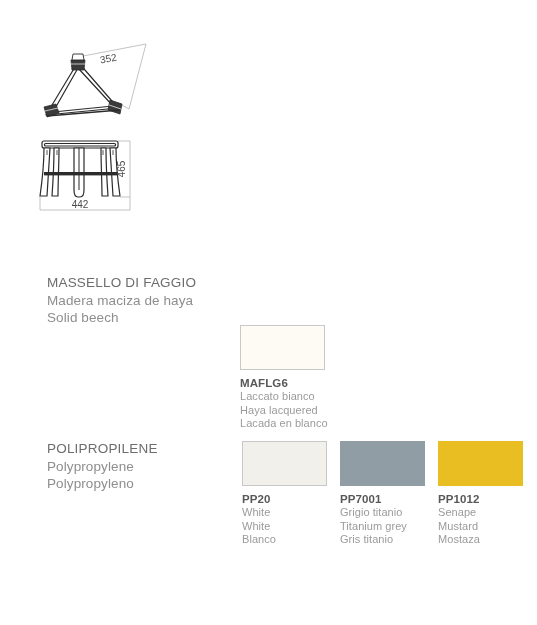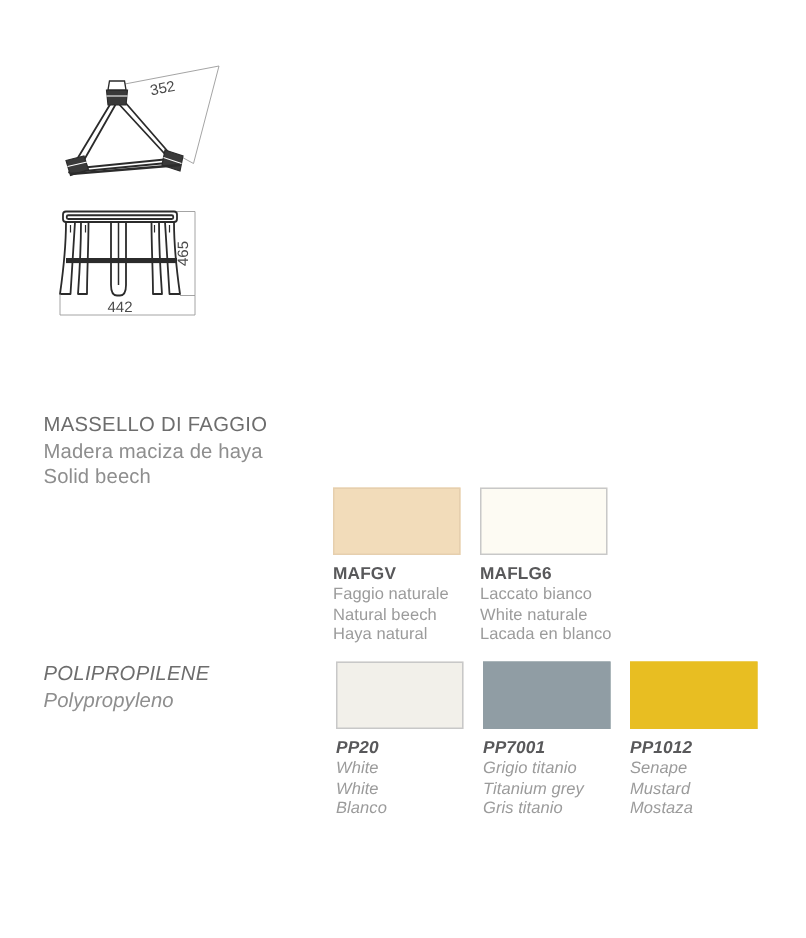--- a/index.html
+++ b/index.html
@@ -29,20 +29,21 @@
   #materials {
     position: absolute;
     left: 0;
     top: 250px;
     width: 537px;
   }
 
   .material-section {
     position: relative;
     width: 477px;
+    margin-left: 18px;
   }
 
   .mat-heading {
     position: absolute;
     left: 29px;
     width: 195px;
     line-height: 17.5px;
   }
   .mat-heading .line-it {
     font-size: 13.5px;
@@ -188,42 +189,36 @@
   <div class="material-section" style="height:186px;">
 
     <div class="mat-heading" style="top:24px;">
       <div class="line-it">MASSELLO DI FAGGIO</div>
       <div class="line-sub">Madera maciza de haya</div>
       <div class="line-sub">Solid beech</div>
     </div>
 
     <div class="swatch-row" style="left:222px; top:75px;">
 
-      <div class="swatch-cell">
-        <div class="swatch-chip" style="background: rgb(242, 220, 186); border: 1px solid rgb(230, 207, 174);"></div>
-        <div class="swatch-code">MAFGV</div>
-        <div class="swatch-desc">Faggio naturale</div>
-        <div class="swatch-desc">Natural beech</div>
-        <div class="swatch-desc">Haya natural</div>
-      </div>
 
       <div class="swatch-cell">
         <div class="swatch-chip" style="background: rgb(253, 251, 243); border: 1px solid rgb(200, 200, 200);"></div>
         <div class="swatch-code">MAFLG6</div>
         <div class="swatch-desc">Laccato bianco</div>
-        <div class="swatch-desc">White naturale</div>
+        <div class="swatch-desc">Haya lacquered</div>
         <div class="swatch-desc">Lacada en blanco</div>
       </div>
     </div>
   </div>
 
-  <div class="material-section" style="height:130px;font-style:italic;">
+  <div class="material-section" style="height:130px;">
 
     <div class="mat-heading" style="top:4px;">
       <div class="line-it">POLIPROPILENE</div>
+      <div class="line-sub">Polypropylene</div>
       <div class="line-sub">Polypropyleno</div>
     </div>
 
     <div class="swatch-row" style="left:224px; top:5px;">
 
       <div class="swatch-cell">
         <div class="swatch-chip" style="background: rgb(242, 240, 234); border: 1px solid rgb(200, 200, 200);"></div>
         <div class="swatch-code">PP20</div>
         <div class="swatch-desc">White</div>
         <div class="swatch-desc">White</div>

